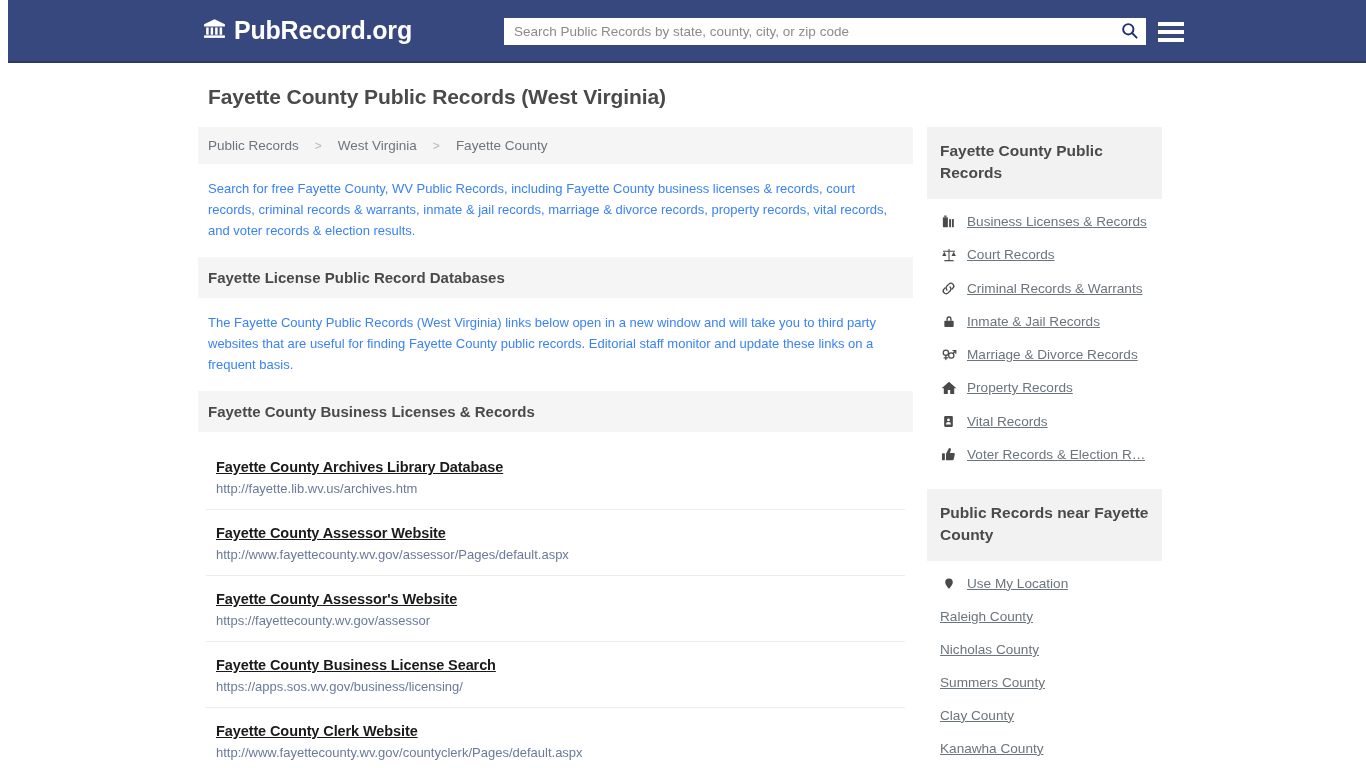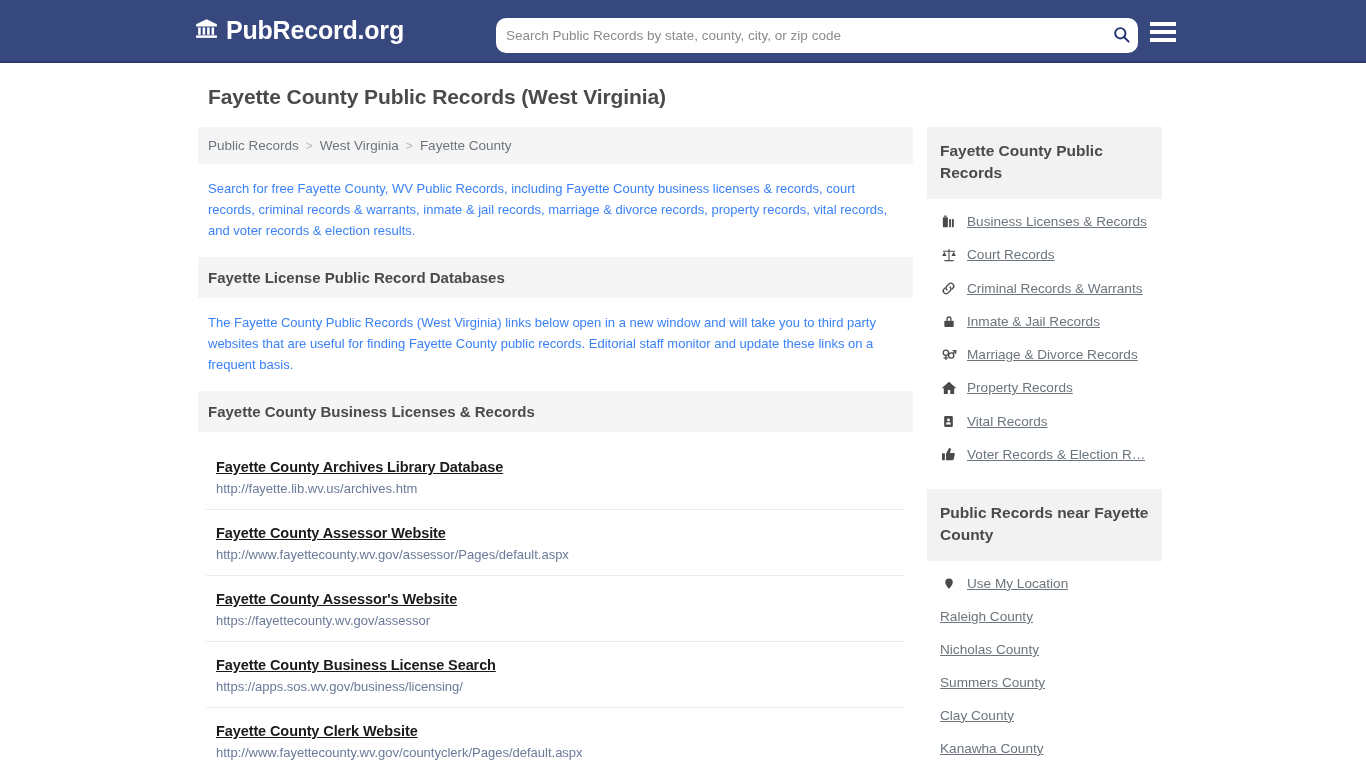--- a/index.html
+++ b/index.html
@@ -12,20 +12,21 @@
   }
 
   
   .site-header {
     height: 63px;
     background: #37487f;
     border-bottom: 2px solid #2c3a68;
     display: flex;
     align-items: center;
     position: relative;
+    margin-left: 8px;
   }
   .logo {
     display: flex;
     align-items: center;
     gap: 7px;
     margin-left: 194px;
     text-decoration: none;
     cursor: pointer;
   }
   .logo-icon { display: block; }
@@ -34,25 +35,24 @@
     font-size: 25px;
     font-weight: bold;
     letter-spacing: -0.2px;
     white-space: nowrap;
   }
   .search-wrap {
     position: absolute;
     left: 496px;
     top: 18px;
     width: 642px;
-    height: 35px;
+    height: 27px;
     background: #ffffff;
     display: flex;
     align-items: flex-end;
-    border-radius: 10px;
   }
   .search-input {
     flex: 1;
     border: none;
     outline: none;
     height: 100%;
     padding: 0 8px 0 10px;
     font-family: "Liberation Sans", sans-serif;
     font-size: 13.5px;
     color: #333;
@@ -107,21 +107,21 @@
   .side-col { width: 235px; }
 
   
   .breadcrumb {
     background: #f5f5f5;
     padding: 11px 10px;
     font-size: 13.5px;
     color: #6c757d;
     display: flex;
     align-items: center;
-    gap: 7px;
+    gap: 16px;
     flex-wrap: wrap;
   }
   .breadcrumb a {
     color: #6c757d;
     text-decoration: none;
     cursor: pointer;
   }
   .crumb-sep { color: #b7b7b7; font-size: 12px; }
 
   

